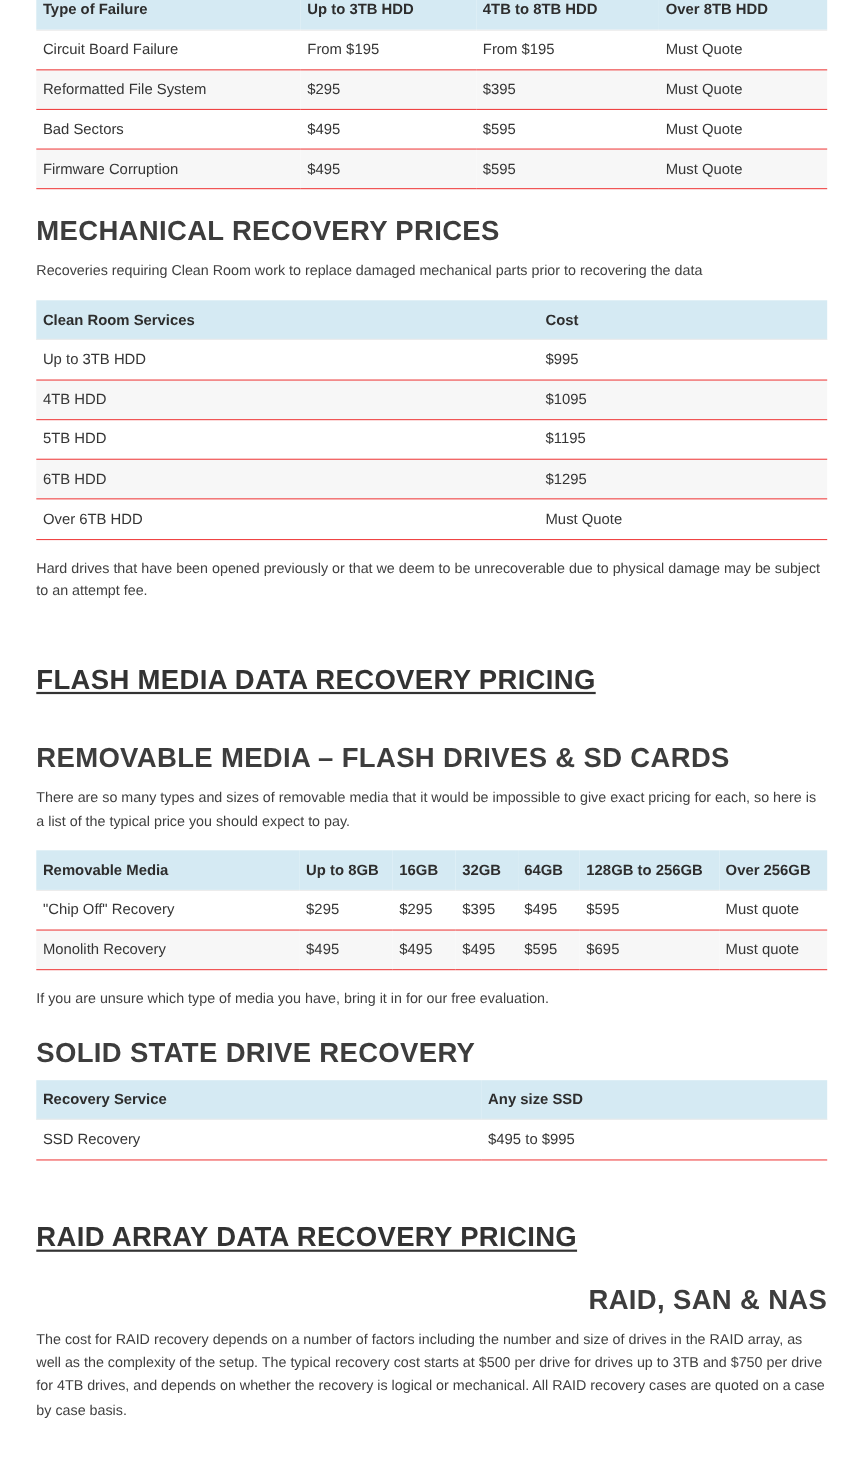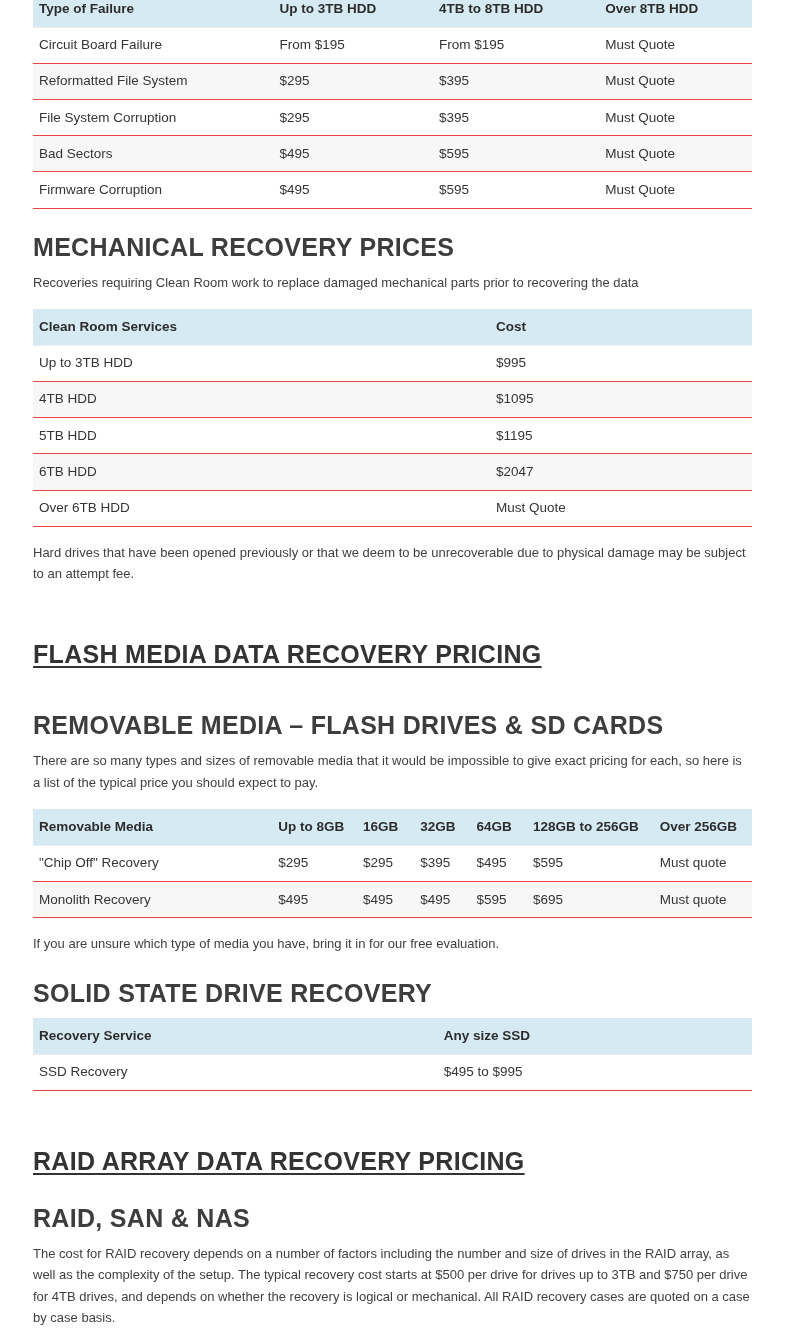--- a/index.html
+++ b/index.html
@@ -114,26 +114,20 @@
             <td>From $195</td>
             <td>Must Quote</td>
           </tr>
           <tr>
             <td>Reformatted File System</td>
             <td>$295</td>
             <td>$395</td>
             <td>Must Quote</td>
           </tr>
           <tr>
-            <td>File System Corruption</td>
-            <td>$295</td>
-            <td>$395</td>
-            <td>Must Quote</td>
-          </tr>
-          <tr>
             <td>Bad Sectors</td>
             <td>$495</td>
             <td>$595</td>
             <td>Must Quote</td>
           </tr>
           <tr>
             <td>Firmware Corruption</td>
             <td>$495</td>
             <td>$595</td>
             <td>Must Quote</td>
@@ -162,21 +156,21 @@
           <tr>
             <td>4TB HDD</td>
             <td>$1095</td>
           </tr>
           <tr>
             <td>5TB HDD</td>
             <td>$1195</td>
           </tr>
           <tr>
             <td>6TB HDD</td>
-            <td>$2047</td>
+            <td>$1295</td>
           </tr>
           <tr>
             <td>Over 6TB HDD</td>
             <td>Must Quote</td>
           </tr>
         </tbody>
       </table>
     </div>
 
   <p class="table-note">Hard drives that have been opened previously or that we deem to be unrecoverable due to physical damage may be subject to an attempt fee.</p>
@@ -240,17 +234,17 @@
           <tr>
             <td>SSD Recovery</td>
             <td>$495 to $995</td>
           </tr>
         </tbody>
       </table>
     </div>
 
   <h1 class="big-title tight">RAID ARRAY DATA RECOVERY PRICING</h1>
 
-  <h2 class="section-heading" style="margin-top:6px;">RAID, SAN &amp; NAS</h2>
+  <h2 class="section-heading" style="margin-top:6px;text-align:right;">RAID, SAN &amp; NAS</h2>
 
   <p class="body-text">The cost for RAID recovery depends on a number of factors including the number and size of drives in the RAID array, as well as the complexity of the setup. The typical recovery cost starts at $500 per drive for drives up to 3TB and $750 per drive for 4TB drives, and depends on whether the recovery is logical or mechanical. All RAID recovery cases are quoted on a case by case basis.</p>
 
 </div>
 
 </body></html>

